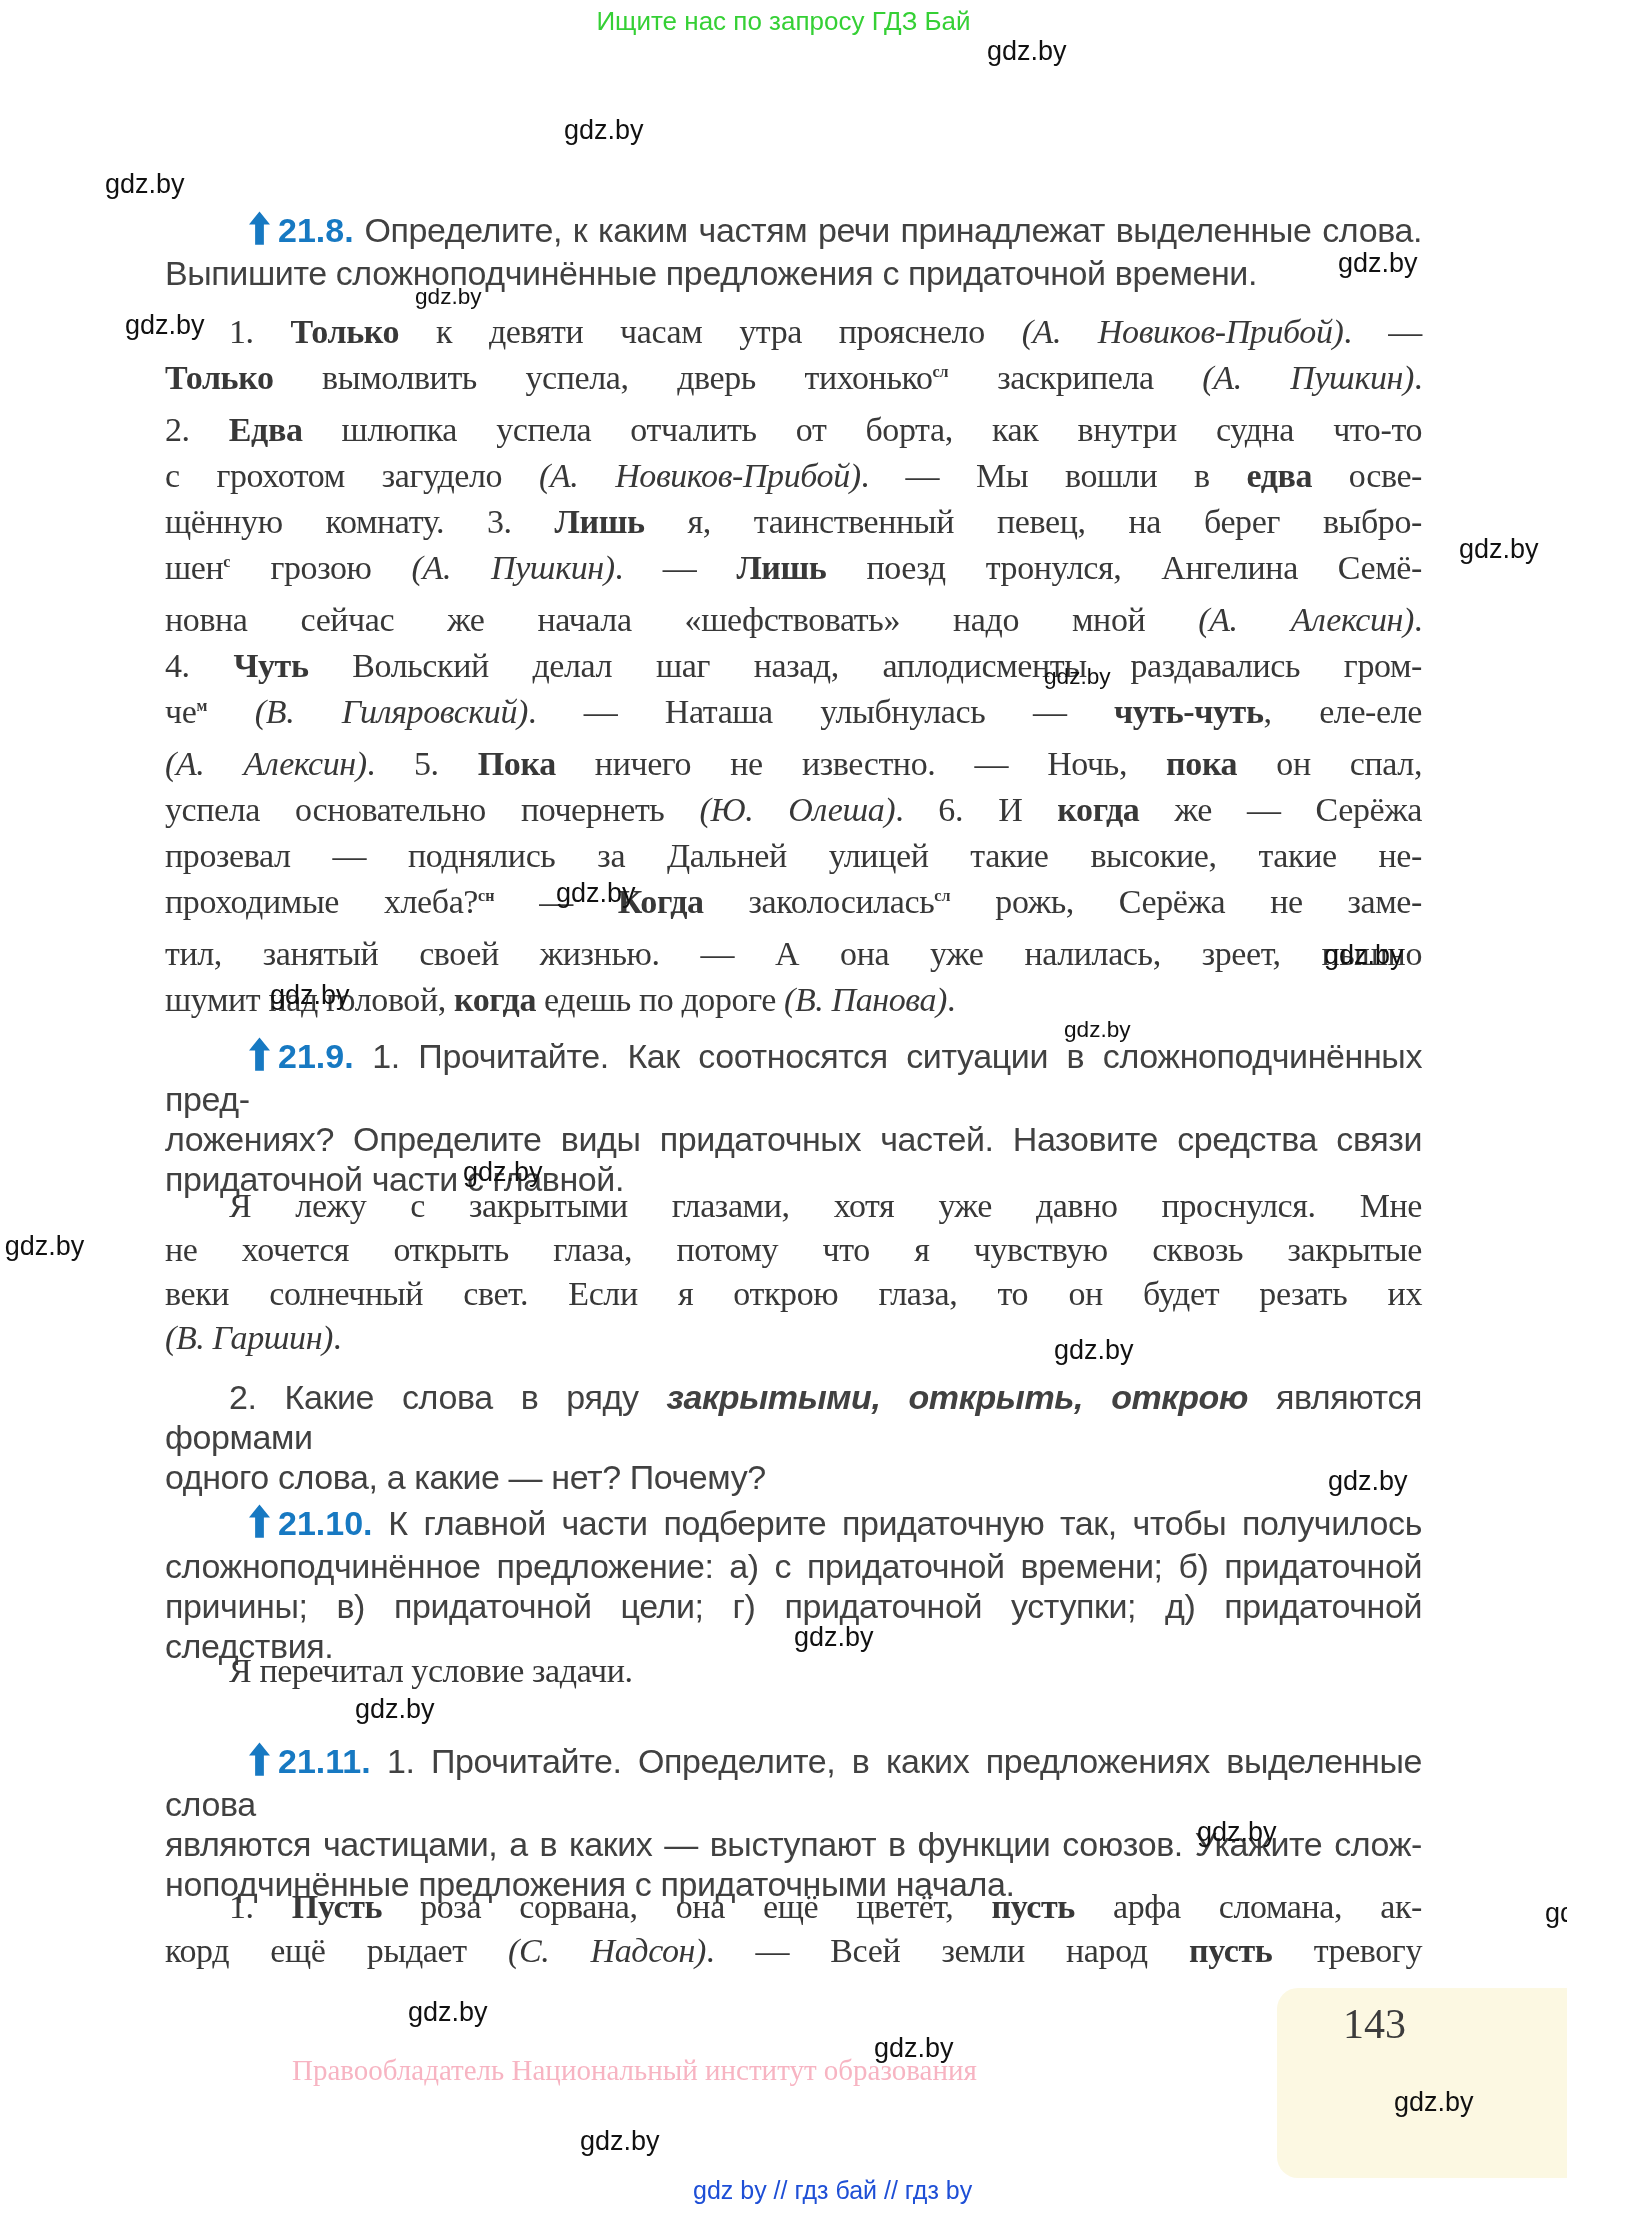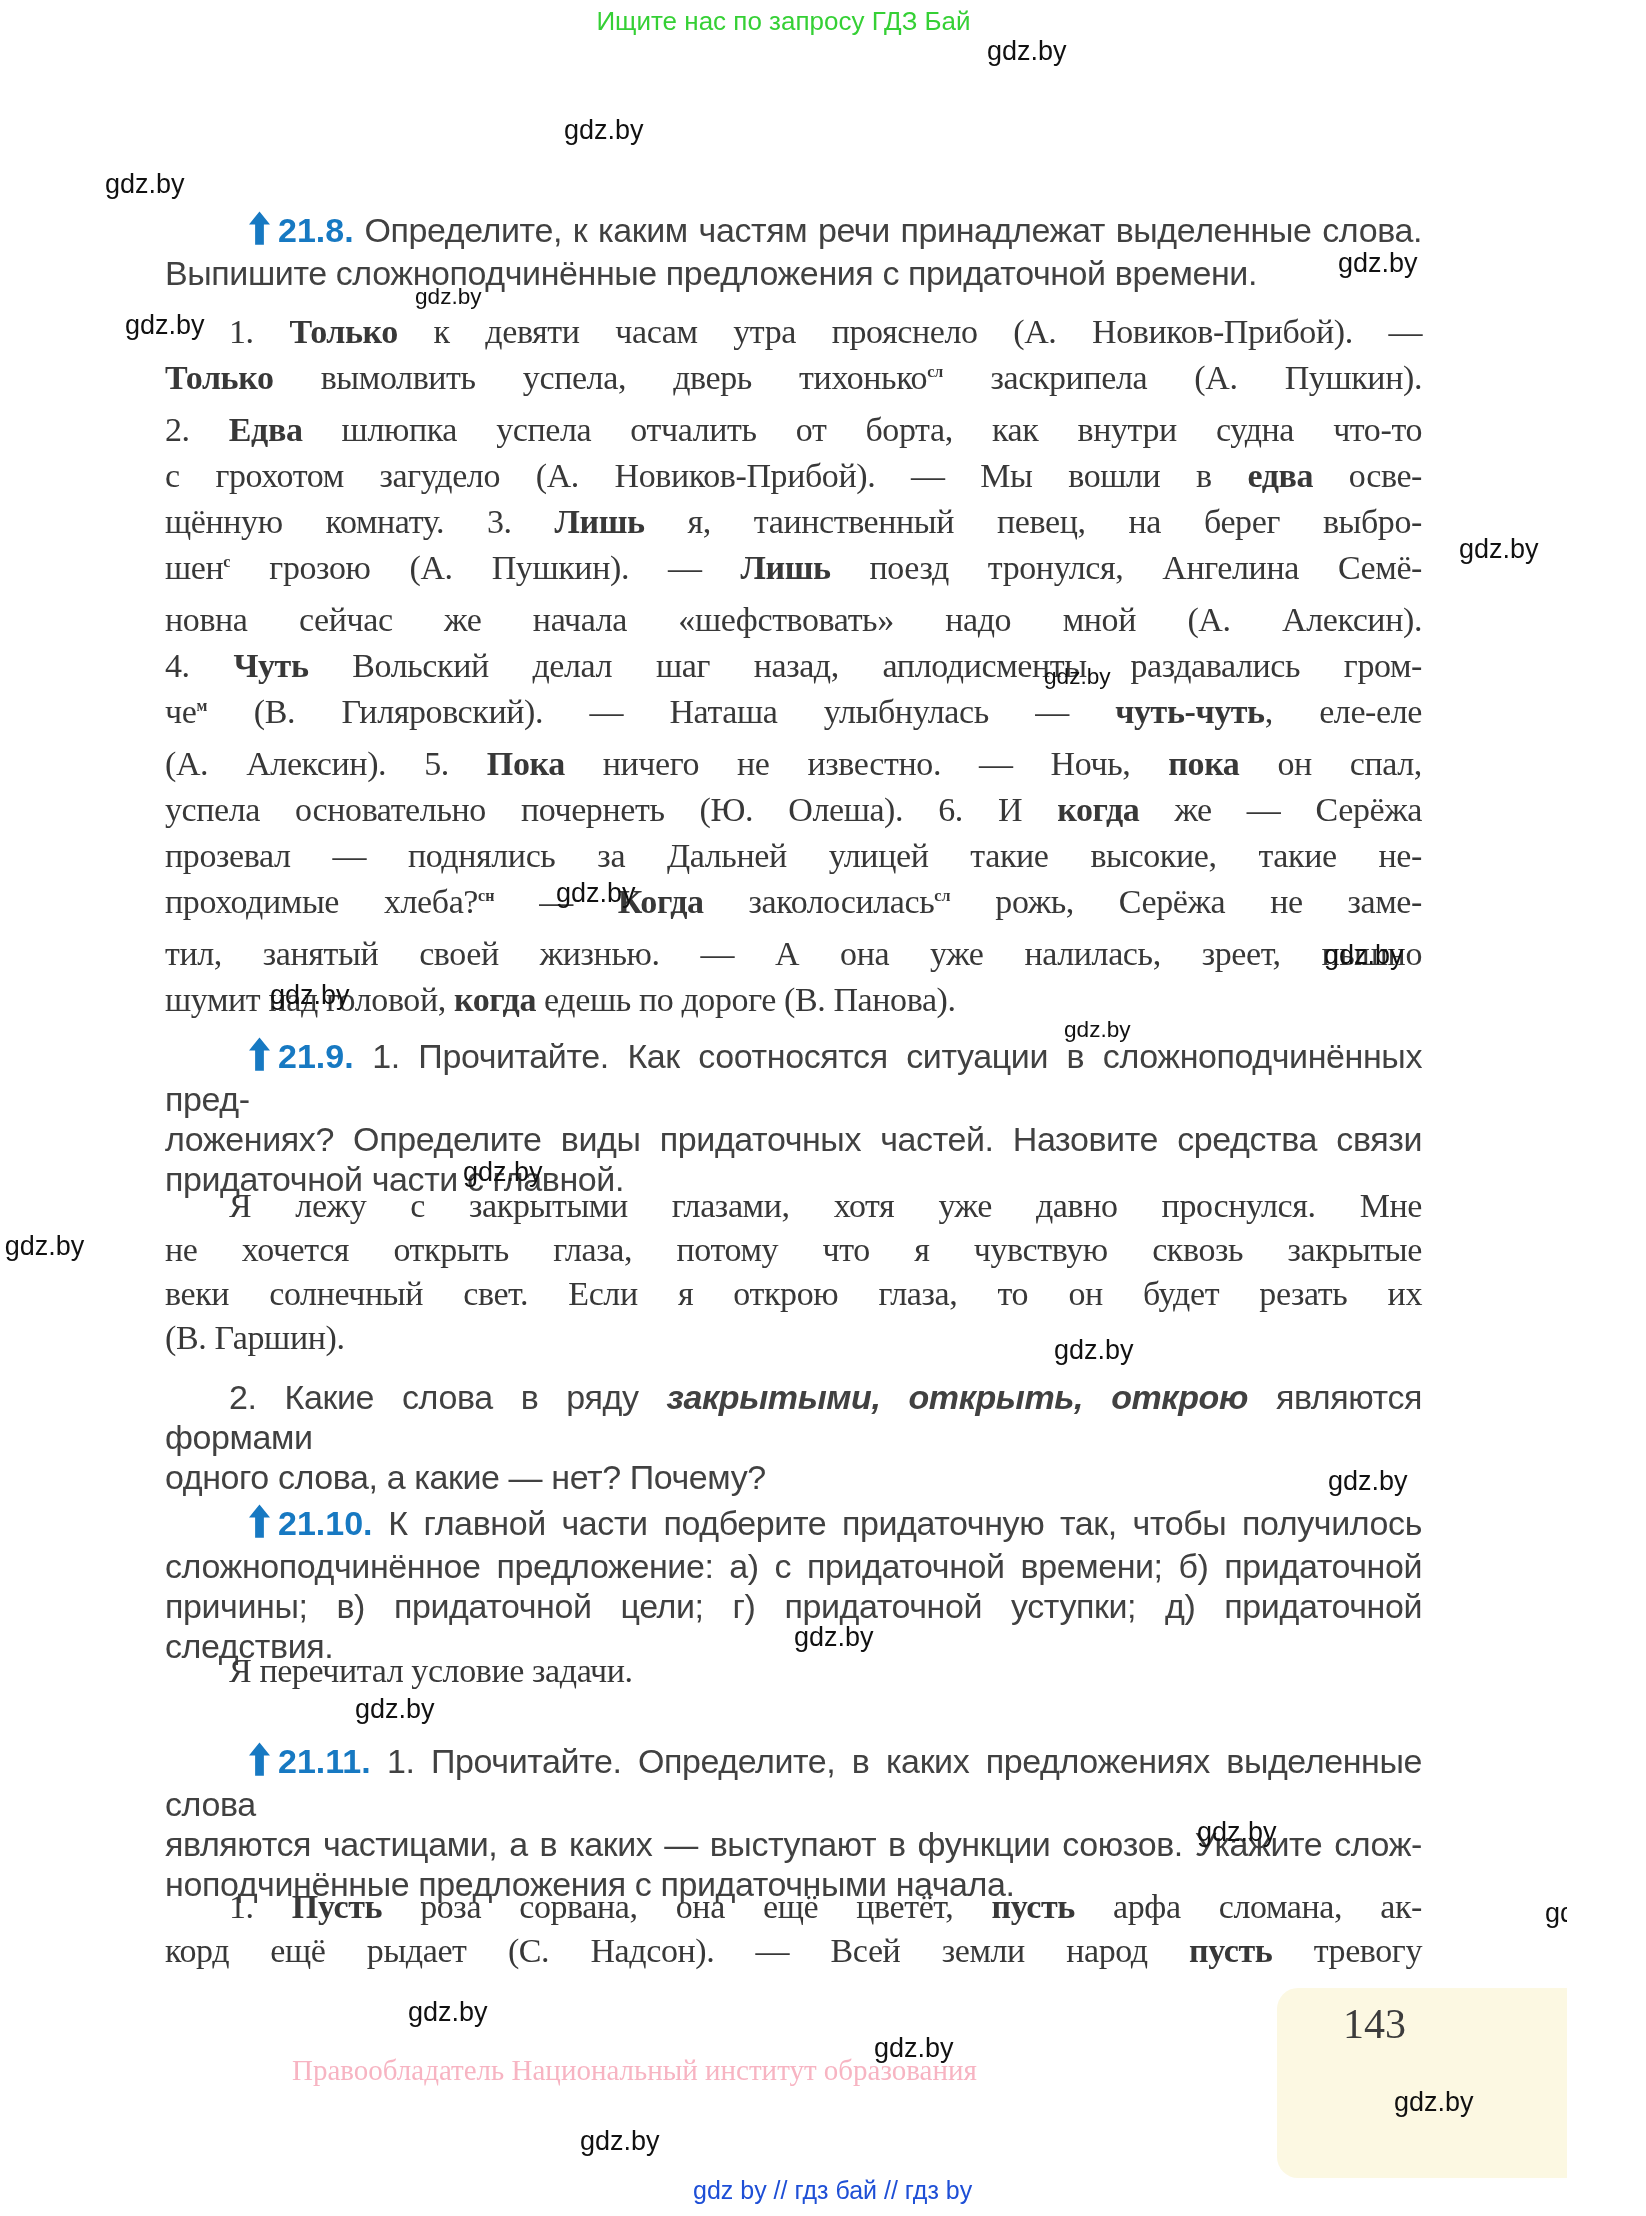--- a/index.html
+++ b/index.html
@@ -18,21 +18,21 @@
   .serifb{position:absolute;left:165px;width:1257px;color:#383838;
        font-family:"Liberation Serif",serif;font-size:34px;line-height:46px;
        letter-spacing:-0.4px;z-index:2;}
   .lh54{line-height:44px;}
   .rl{white-space:normal;}
   .rl.just{text-align:justify;text-align-last:justify;}
   .rl.left{text-align:left;text-align-last:left;}
   .rl.ind{text-indent:64px;}
   .rl.indm{text-indent:42px;}
   .b{font-weight:bold;}
-  .it{}
+  .it{font-style:italic;}
   .bi{font-weight:bold;font-style:italic;}
   .sup{position:relative;top:-12px;font-size:16px;font-weight:bold;letter-spacing:0;}
   .marker{color:#1779c2;font-weight:bold;font-family:"Liberation Sans",sans-serif;
           font-style:normal;letter-spacing:0;}
   .arrow-icon{display:inline-block;margin-right:8px;vertical-align:-3.2px;}
   
   .page-box{position:absolute;left:1277px;top:1988px;width:351px;height:190px;
             background:#fcf8e2;border-radius:21px;z-index:1;}
   .page-num{position:absolute;left:66px;top:12px;font-family:"Liberation Serif",serif;
             font-size:42px;color:#3c3c3c;}

